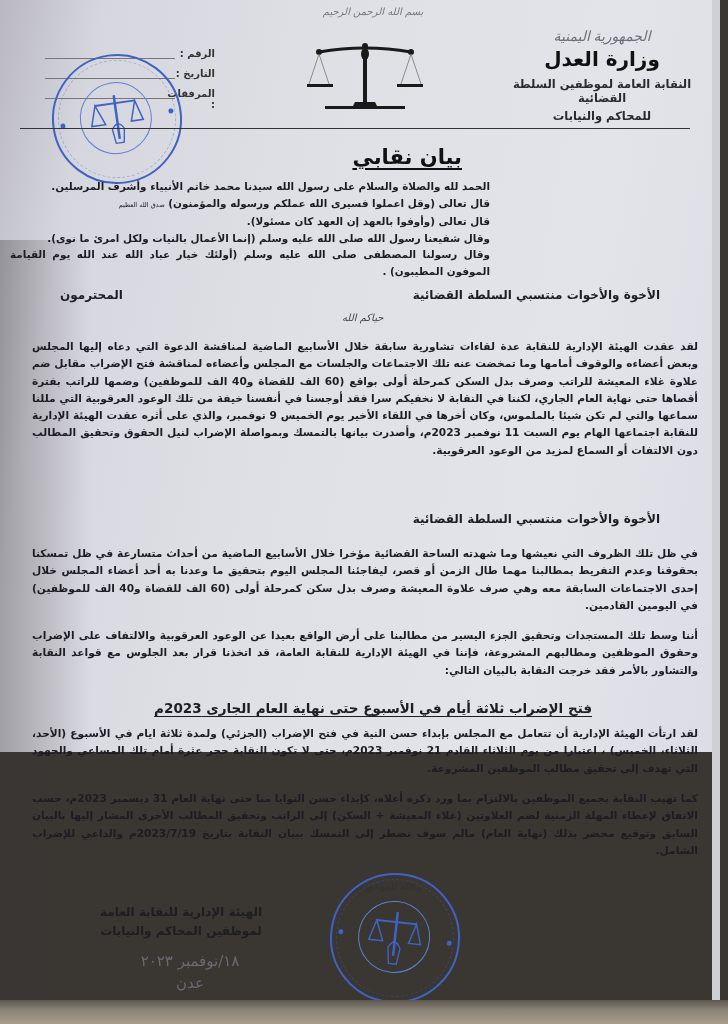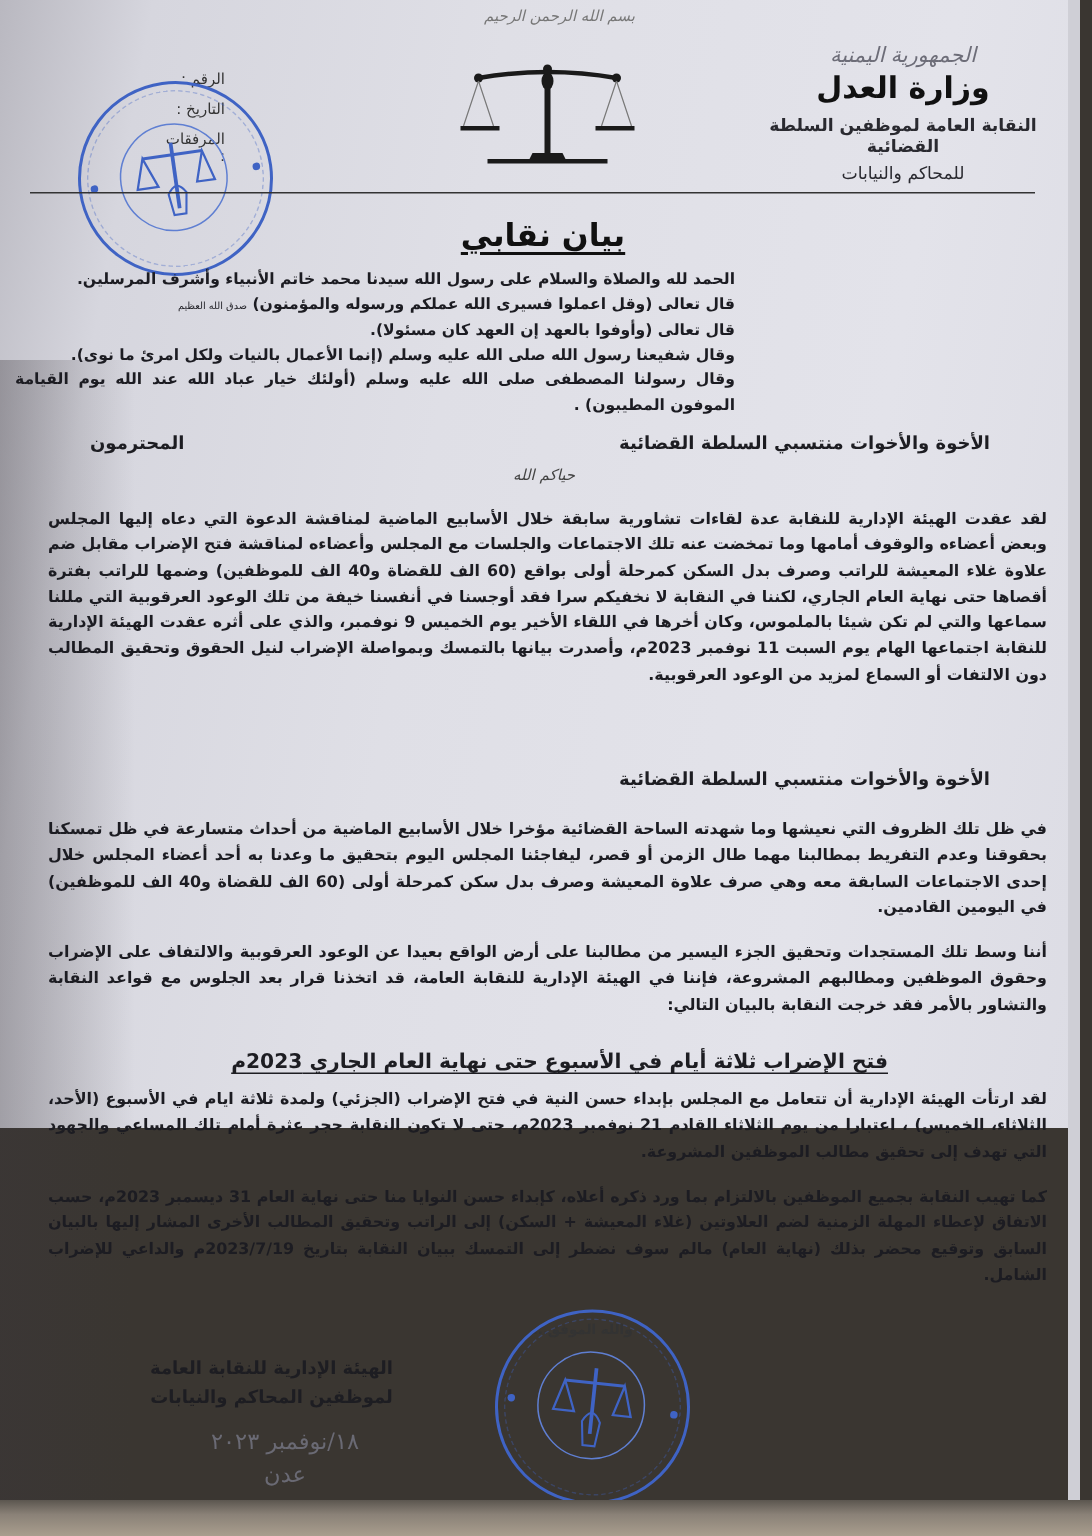--- a/index.html
+++ b/index.html
@@ -24,42 +24,42 @@
       position: absolute; left: 0; top: 1000px; width: 728px; height: 24px;
       background: linear-gradient(180deg, #5b564f, #8a8177 40%, #a99e8e);
     }
     .right-edge {
       position: absolute; right: 0; top: 0; width: 8px; height: 1000px;
       background: #cfcfd6;
     }
 
     
     .hdr-right { position: absolute; right: 18px; top: 28px; width: 200px; text-align: center; }
-    .hdr-right .republic { font-family: Liberation Sans, sans-serif; font-style: italic; font-size: 14px; color: #6d6d78; letter-spacing: 1px; }
+    .hdr-right .republic { font-family: Liberation Serif, serif; font-style: italic; font-size: 14px; color: #6d6d78; letter-spacing: 1px; }
     .hdr-right .ministry { font-size: 20px; font-weight: bold; margin-top: 2px; color: #111; }
     .hdr-right .union { font-size: 11.5px; font-weight: bold; margin-top: 6px; color: #2a2a30; }
-    .hdr-right .courts { font-size: 11.5px; font-weight: normal; margin-top: 4px; color: #2a2a30; }
+    .hdr-right .courts { font-size: 11.5px; font-weight: bold; margin-top: 4px; color: #2a2a30; }
 
     .basmala { position: absolute; left: 318px; top: 6px; width: 110px; height: 14px; font-size: 10px; color: #777; text-align: center; font-style: italic; }
     .scales { position: absolute; left: 305px; top: 40px; width: 120px; height: 72px; }
 
     .hdr-left { position: absolute; left: 45px; top: 48px; width: 170px; }
-    .meta-row { display: flex; flex-direction: column; align-items: center; height: 20px; }
+    .meta-row { display: flex; flex-direction: row; height: 20px; font-weight: bold; }
     .meta-row .lbl { font-size: 10px; color: #333; width: 40px; text-align: right; }
     .meta-row .line { flex: 1; border-bottom: 1px solid #777; height: 10px; margin-left: 0; }
 
     .hdr-rule { position: absolute; left: 20px; right: 30px; top: 128px; border-top: 1.5px solid #333; }
 
     .stamp { position: absolute; border-radius: 50%; border: 2.5px solid #3f63c4; }
     .stamp .inner { position: absolute; border-radius: 50%; border: 1.2px solid #5f7fd2; }
     .stamp .text-ring { position: absolute; inset: 4px; border-radius: 50%; border: 1px dashed rgba(63,99,196,0.35); }
     .stamp svg { position: absolute; }
 
     
-    .title { position: absolute; left: 262px; top: 145px; width: 200px; text-align: center; font-size: 21px; font-weight: bold; text-decoration: underline; text-underline-offset: 4px; color: #111; }
+    .title { position: absolute; left: 262px; top: 145px; width: 200px; font-size: 21px; font-weight: bold; text-decoration: underline; text-underline-offset: 4px; color: #111; }
 
     .body-text { position: absolute; right: 22px; width: 666px; font-size: 10.6px; line-height: 17.3px; font-weight: bold; color: #1c1c22; text-align: justify; }
     .body-text p { margin: 0; }
     .intro { top: 178px; right: 230px; width: 480px; font-size: 10.4px; line-height: 16.5px; }
     .intro .small { font-size: 6.5px; font-weight: normal; }
 
     .salute { position: absolute; top: 288px; right: 60px; width: 600px; display: flex; justify-content: space-between; font-size: 12px; font-weight: bold; }
     .salute2 { position: absolute; top: 512px; right: 60px; font-size: 12px; font-weight: bold; }
     .greeting { position: absolute; top: 312px; left: 342px; font-size: 10px; font-style: italic; color: #444; }
 

